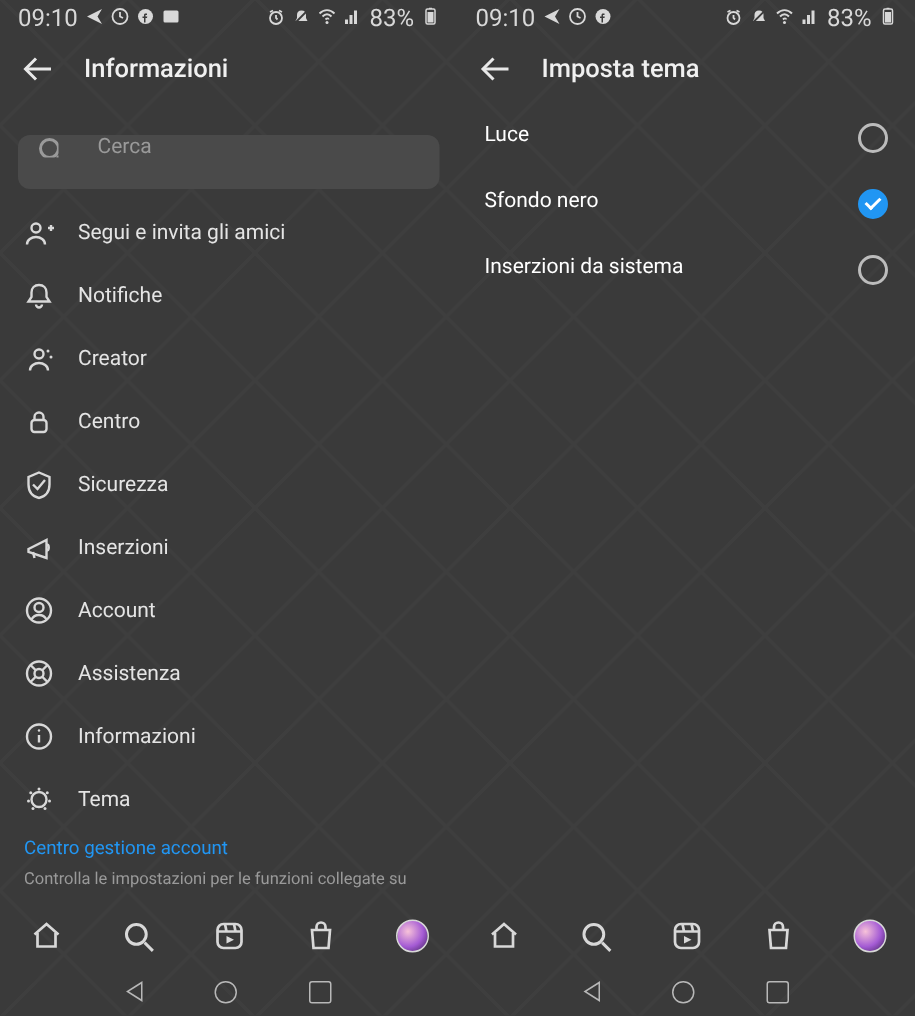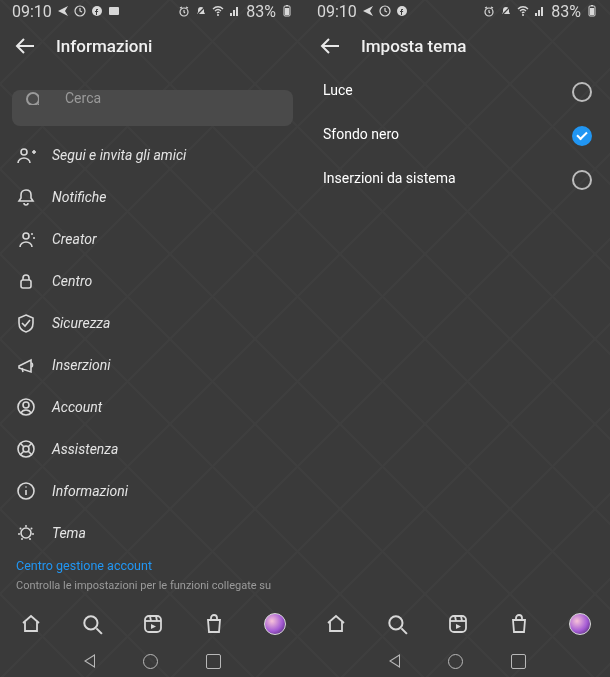--- a/index.html
+++ b/index.html
@@ -21,21 +21,21 @@
   .status .cluster{display:flex;align-items:center;gap:5px;}
   .status svg{width:12px;height:12px;fill:#d8d8d8;}
   
   .header{display:flex;align-items:center;gap:20px;height:48px;padding:0 14px;}
   .header svg{width:22px;height:22px;stroke:#e8e8e8;stroke-width:2;fill:none;}
   .header .title{font-size:17px;font-weight:500;color:#f0f0f0;}
   
   .search{margin:20px 12px 8px;background:#4a4a4a;border-radius:8px;height:36px;display:flex;align-items:flex-start;gap:26px;padding:0 12px;color:#9a9a9a;font-size:14px;}
   .search svg{width:15px;height:15px;stroke:#9a9a9a;stroke-width:2;fill:none;}
   
-  .row{display:flex;align-items:center;gap:16px;padding:11px 16px;color:#e4e4e4;font-size:14px;font-style:italic;}
+  .row{display:flex;align-items:center;gap:16px;padding:11px 16px;color:#e4e4e4;font-size:14px;}
   .row .ico{width:20px;height:20px;display:flex;align-items:center;justify-content:center;}
   .row svg{width:20px;height:20px;stroke:#d8d8d8;stroke-width:1.6;fill:none;}
   .section{padding:8px 16px 2px;font-size:13px;color:#d0d0d0;display:flex;align-items:center;gap:6px;}
   .link{padding:4px 16px 6px;font-size:12.5px;color:#2196f3;}
   .footnote{padding:0 16px;font-size:11px;color:#9a9a9a;}
   
   .opt{display:flex;align-items:flex-start;justify-content:space-between;padding:12px 18px;color:#ffffff;font-size:14px;}
   .radio{width:20px;height:20px;border:2px solid #bcbcbc;border-radius:50%;}
   .radio.sel{background:#2196f3;border-color:#2196f3;display:flex;align-items:center;justify-content:center;}
   .radio.sel::after{content:"";width:8px;height:4px;border-left:2px solid #fff;border-bottom:2px solid #fff;transform:rotate(-45deg) translate(1px,-1px);}

